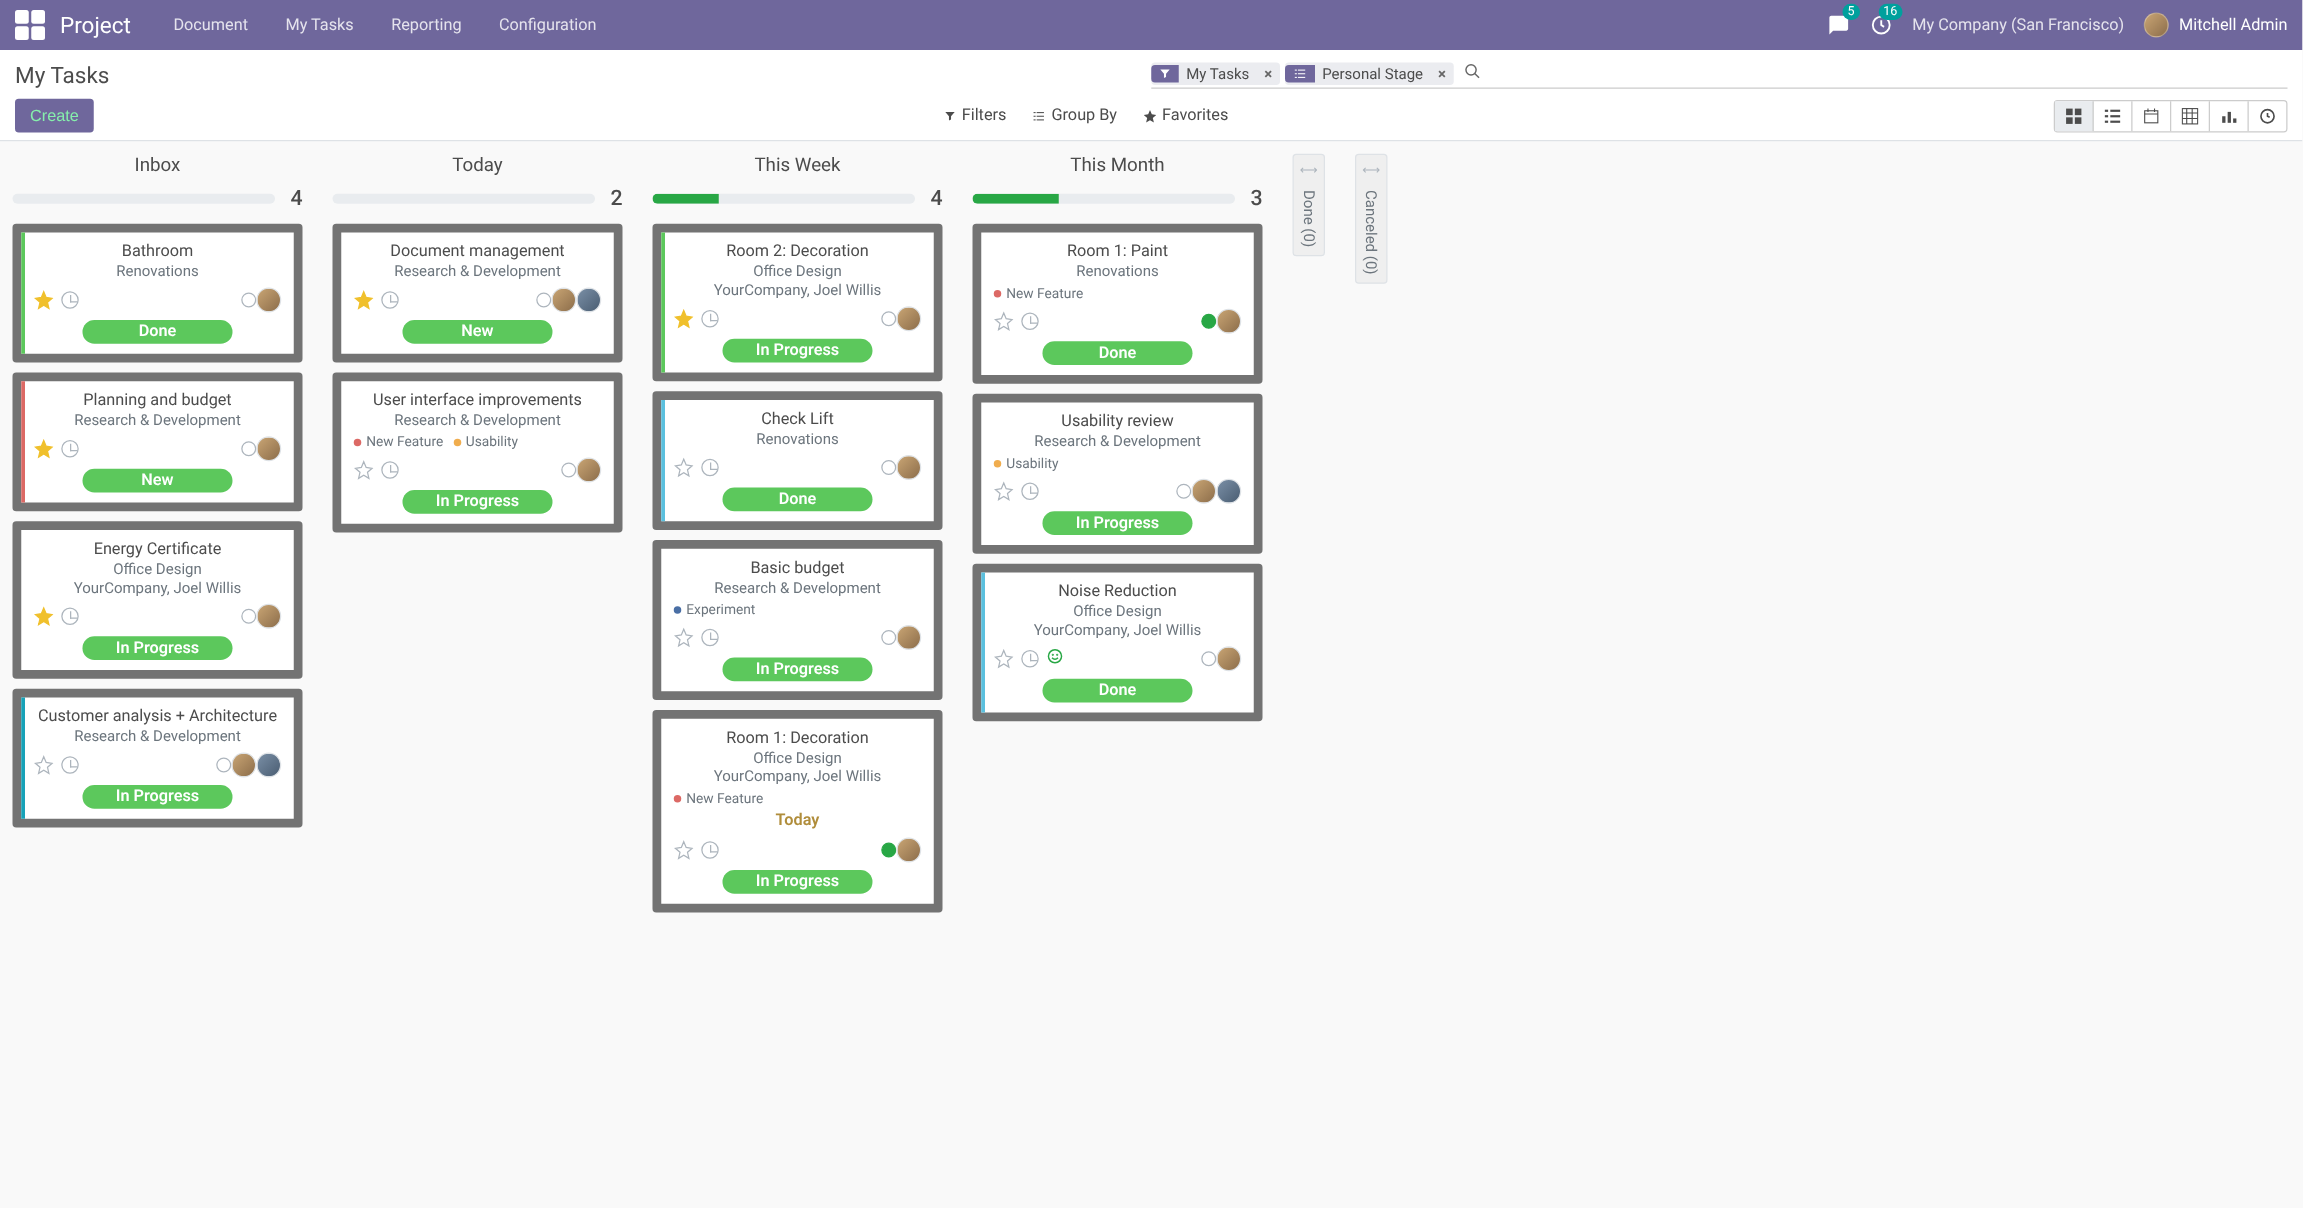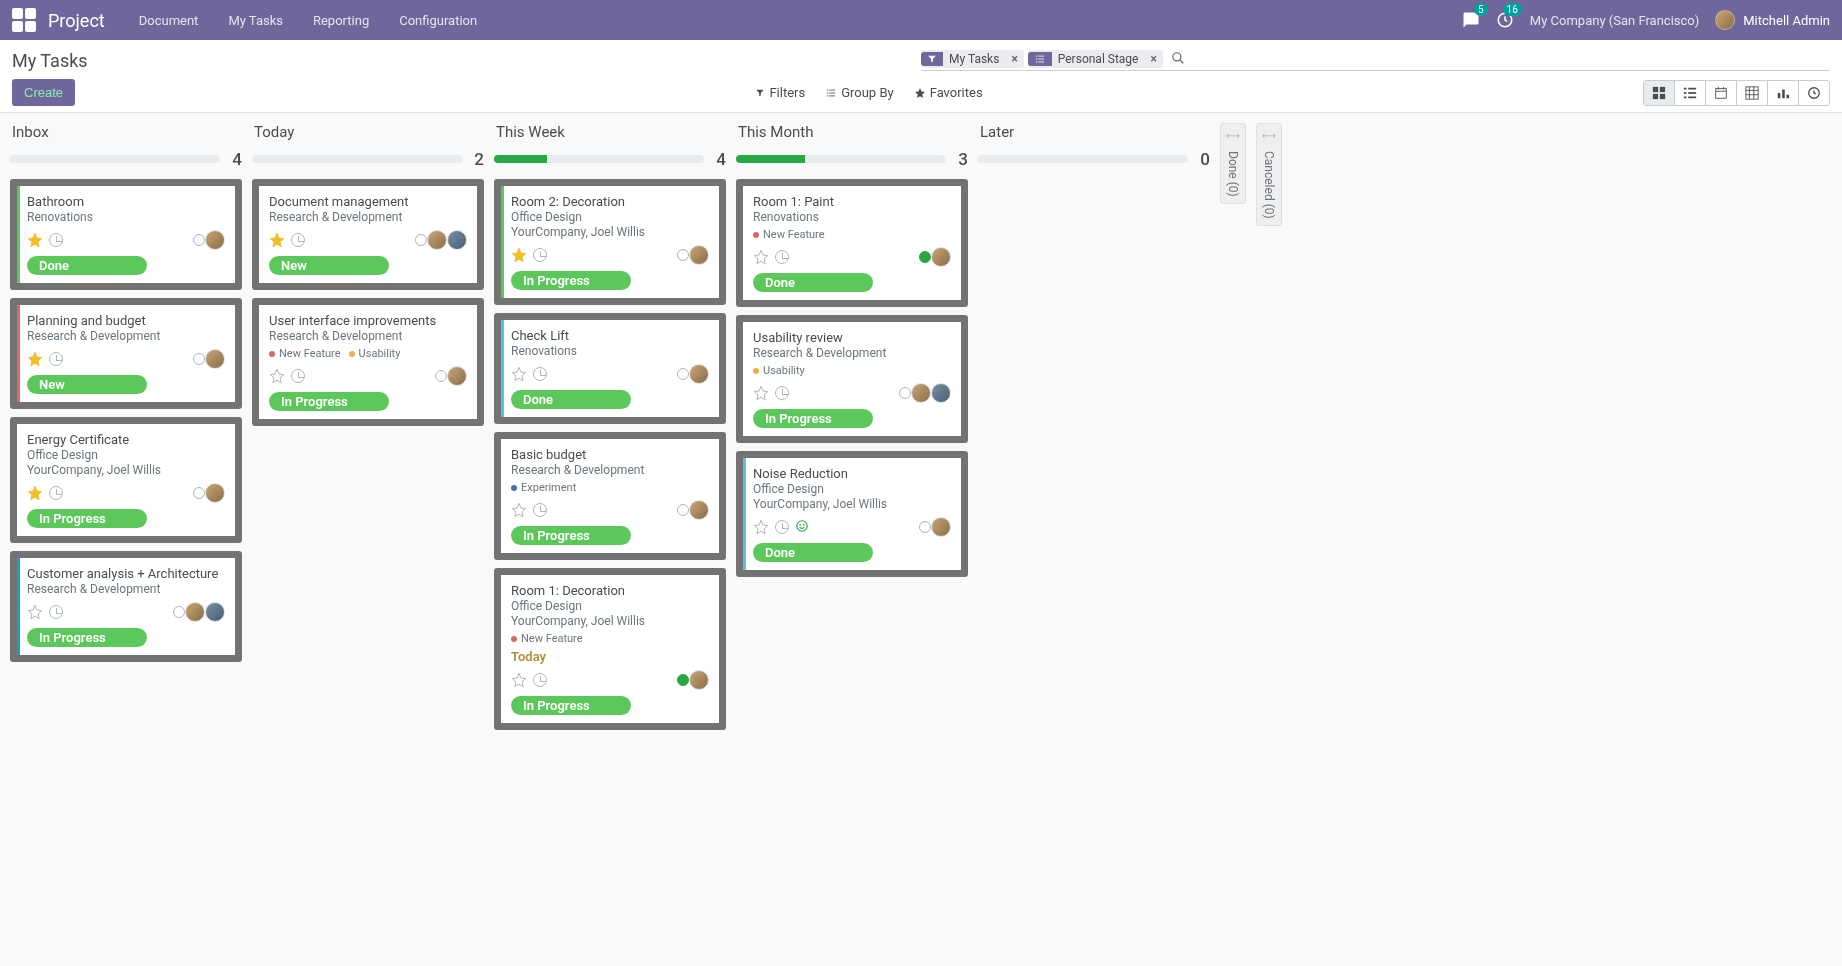--- a/index.html
+++ b/index.html
@@ -29,21 +29,21 @@
 .cp-row2 { display: flex; align-items: center; }
 .btn-create { background: #6f679c; color: #86efac; border: none; padding: 6px 12px; font-size: 13px; border-radius: 3px; cursor: pointer; }
 .search-options { margin-left: auto; display: flex; gap: 20px; align-items: center; }
 .search-opt { color: #4c4c4c; font-size: 13px; cursor: pointer; display: flex; align-items: center; gap: 4px; }
 .view-switcher { margin-left: auto; display: flex; border: 1px solid #ccc; border-radius: 3px; }
 .view-btn { padding: 5px 8px; border-right: 1px solid #ccc; cursor: pointer; color: #4c4c4c; display:flex; align-items:center; }
 .view-btn:last-child { border-right: none; }
 .view-btn.active { background: #e9ecef; }
 .cp-row2-right { flex: 1; display: flex; align-items: center; justify-content: space-between; padding-left: 20px;}
 
-.kanban { display: flex; padding: 10px; gap: 10px; align-items: flex-start; overflow-x: auto; }
+.kanban { display: flex; padding: 10px; gap: 24px; align-items: flex-start; overflow-x: auto; text-align: center; }
 .col { width: 232px; flex-shrink: 0; }
 .col-header { font-size: 15px; color: #4c4c4c; margin-bottom: 8px; padding: 0 2px; }
 .progress-row { display: flex; align-items: center; margin-bottom: 10px; }
 .progress-bar { flex: 1; height: 8px; background: #e9ecef; border-radius: 4px; overflow: hidden; position: relative; }
 .progress-fill { height: 100%; background: #28a745; }
 .col-count { font-size: 17px; font-weight: 500; margin-left: 12px; color: #4c4c4c; }
 .card { background: #fff; border: 7px solid #737373; border-radius: 3px; margin-bottom: 8px; padding: 8px 10px; position: relative; }
 .card-left-band { position: absolute; left: 0; top: 0; bottom: 0; width: 3px; }
 .card-title { font-size: 13px; color: #4c4c4c; }
 .card-sub { font-size: 12px; color: #6c757d; margin-top: 1px; }
@@ -428,29 +428,20 @@
               <path d="M8 14s1.5 2 4 2 4-2 4-2"></path>
               <circle cx="9" cy="10" r="0.5" fill="#28a745"></circle>
               <circle cx="15" cy="10" r="0.5" fill="#28a745"></circle>
             </svg></span>
           <span class="footer-right">
             <span class="state-dot"></span>
             <span class="mini-avatar"></span>
           </span>
         </div><div class="state-pill">Done</div></div>
     </div>
-    <div class="col">
-      <div class="col-header">Later</div>
-      <div class="progress-row">
-        <div class="progress-bar">
-          <div class="progress-fill" style="width:0%"></div>
-        </div>
-        <div class="col-count">0</div>
-      </div>
-    </div>
     <div class="folded-col">
       <div class="folded-arrow">⟷</div>
       <div class="folded-label">Done (0)</div>
     </div>
     <div class="folded-col">
       <div class="folded-arrow">⟷</div>
       <div class="folded-label">Canceled (0)</div>
     </div>
   </div>
 

